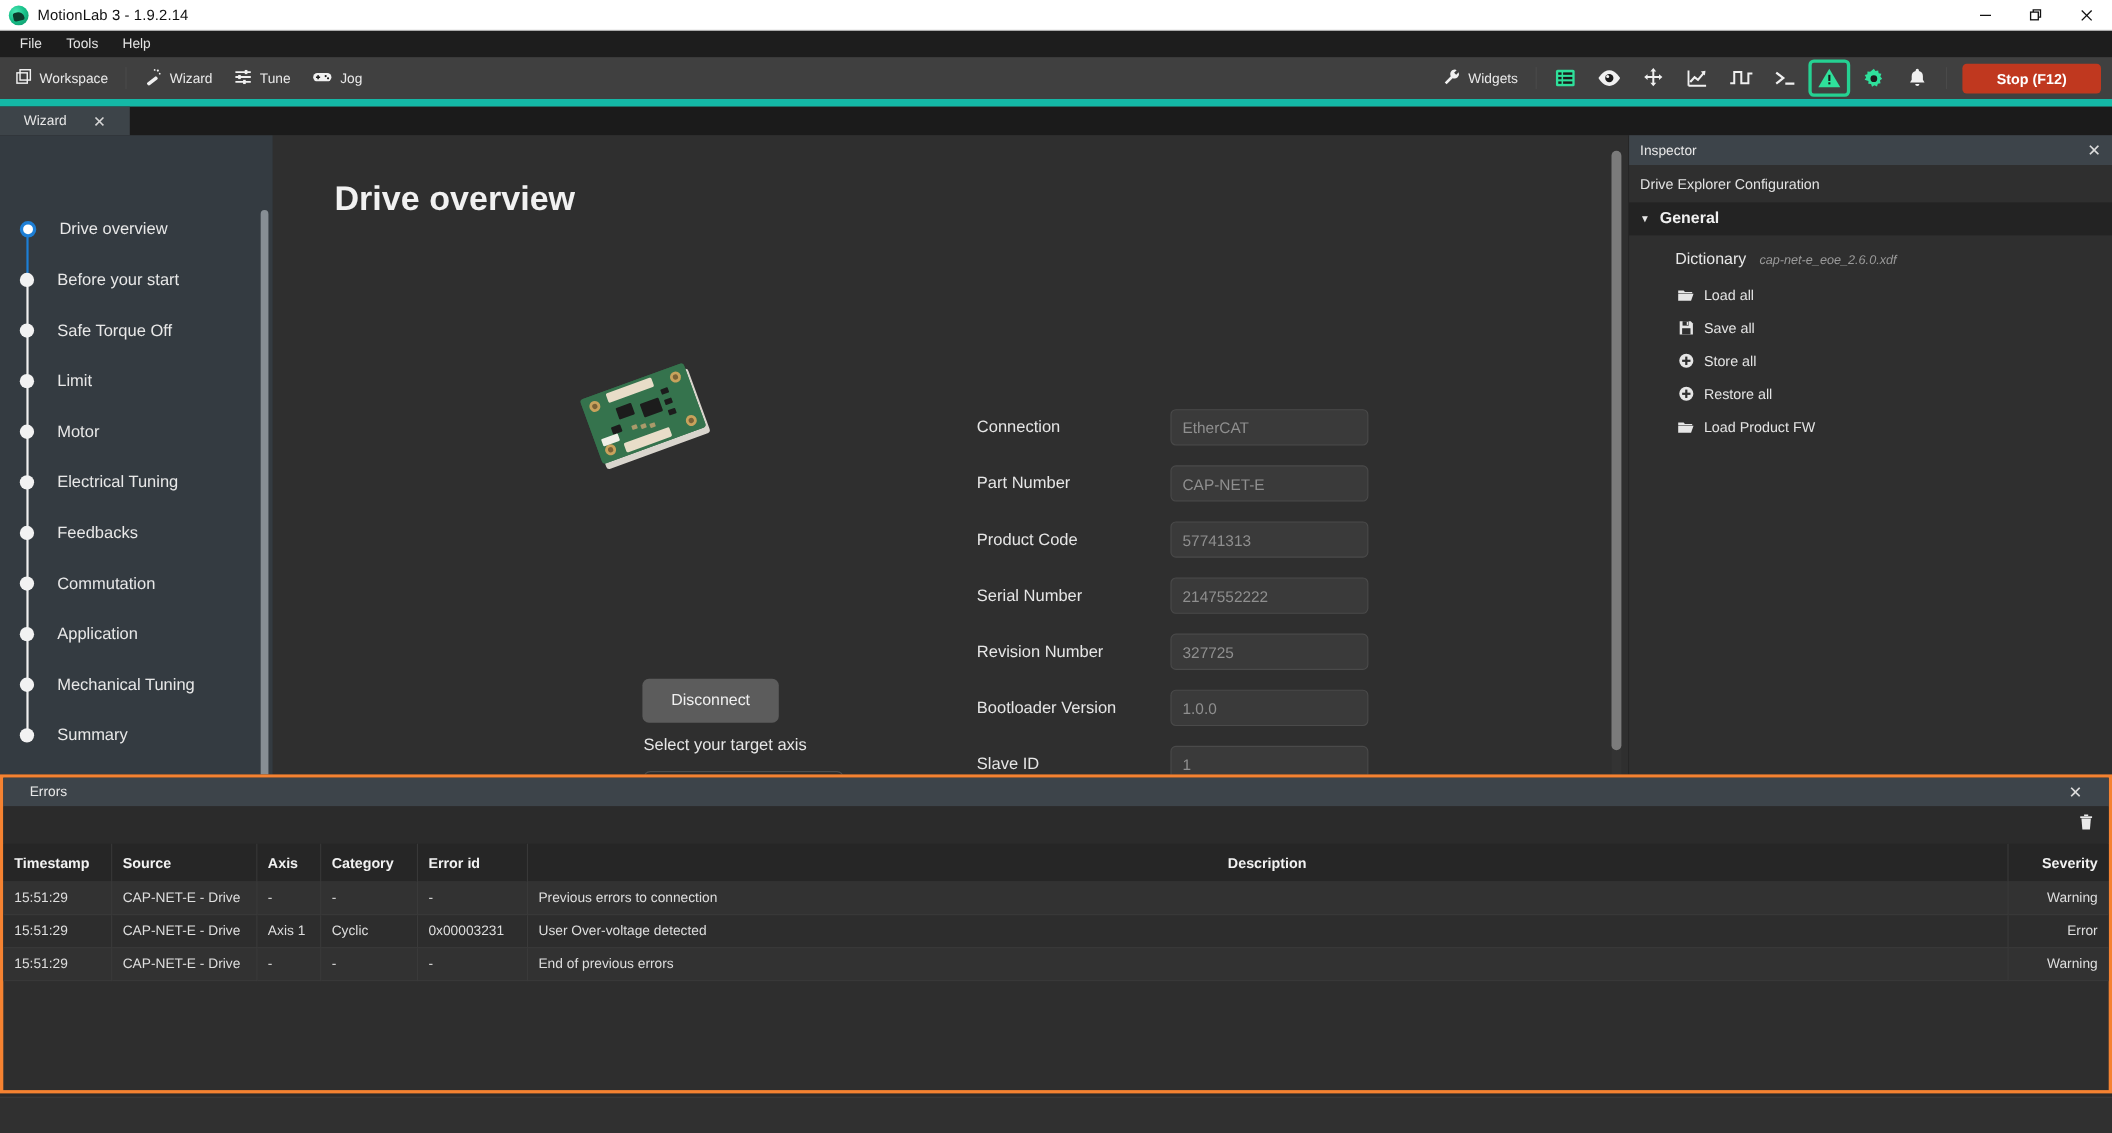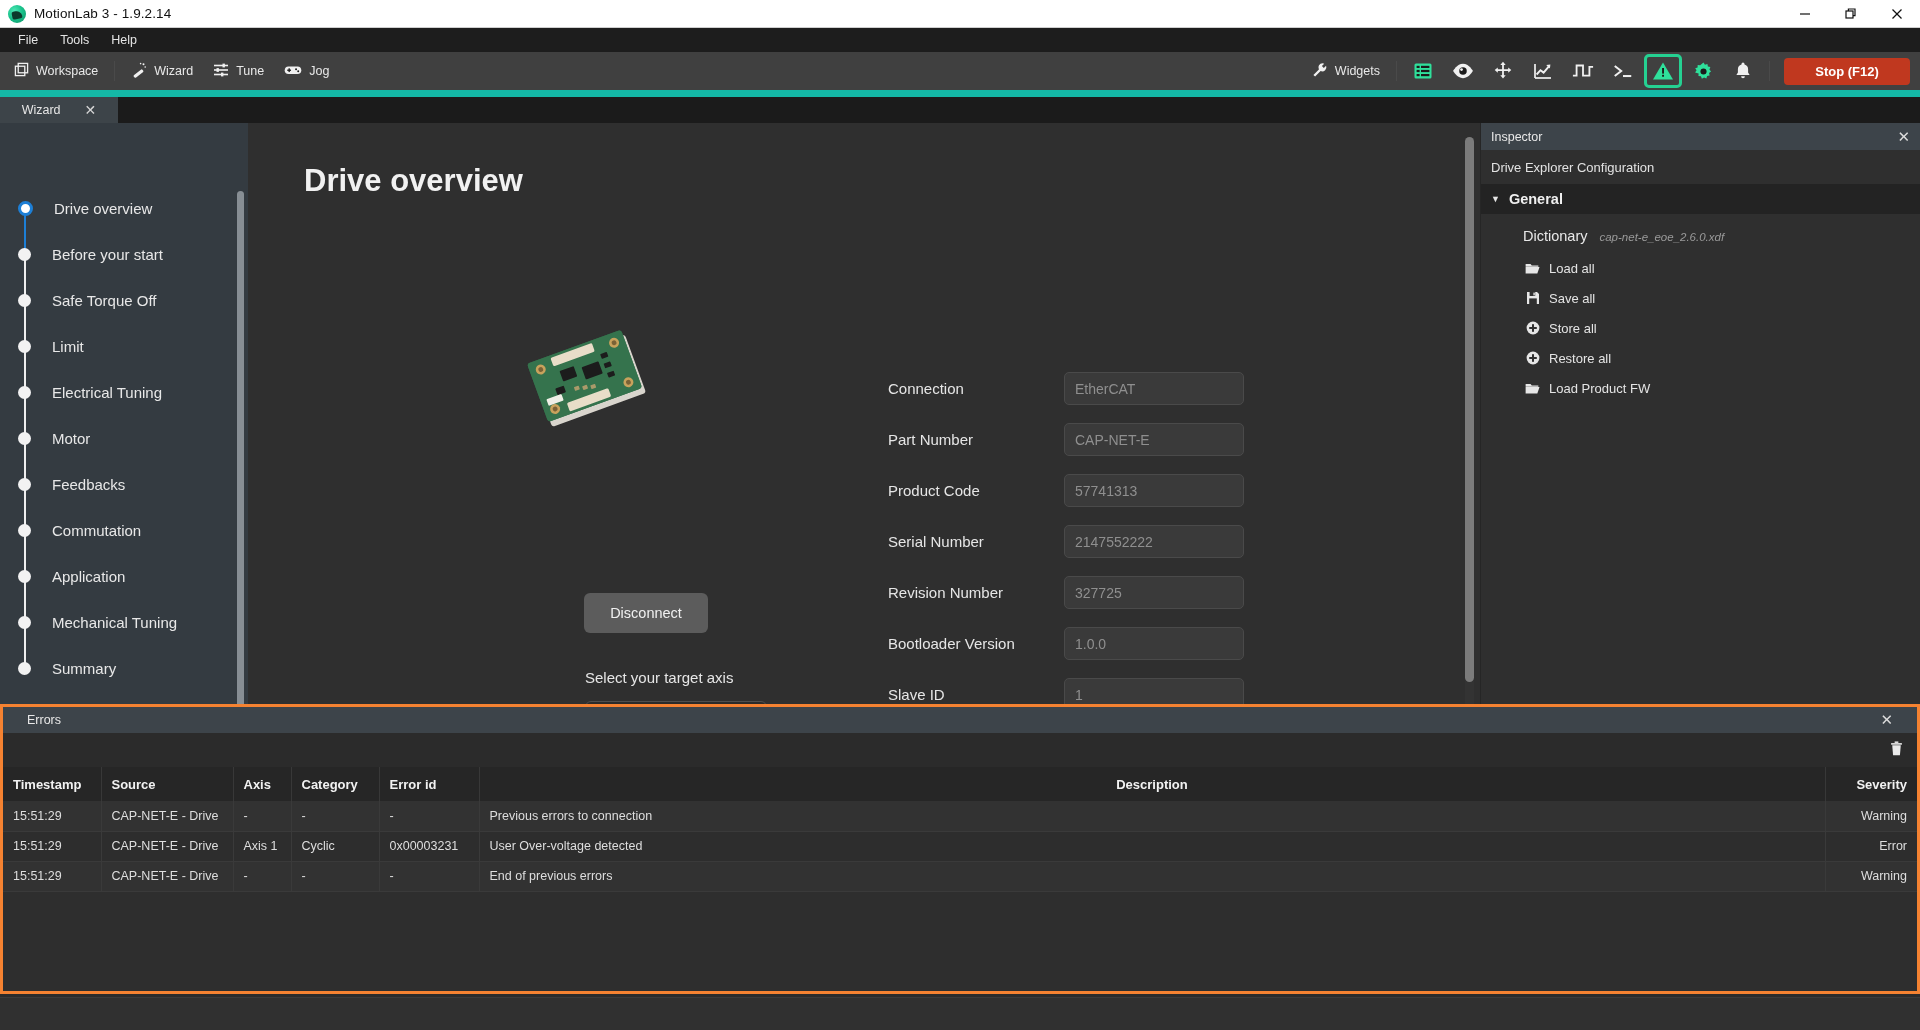--- a/index.html
+++ b/index.html
@@ -113,21 +113,21 @@
   
   .main {
     flex: 1 1 auto; background: #2f2f2f; position: relative; overflow:hidden;
   }
   .main-title { position:absolute; left: 56px; top: 40px; font-size: 31px; color:#f1f1f1; font-weight:bold;}
   .device-img {
     position:absolute; left: 340px; top: 255px; width: 145px; height: 112px;
     transform: translate(-50%, -50%);
   }
   .disconnect-btn {
-    position:absolute; left: 336px; top: 470px; width: 124px; height: 40px;
+    position:absolute; left: 336px; top: 494px; width: 124px; height: 40px;
     background: #5c5c5c; color:#f0f0f0; font-size:14.5px; border-radius:6px;
     display:flex; align-items:center; justify-content:center; border:none;
   }
   .axis-label { position:absolute; left:337px; top: 546px; font-size:15px; color:#e6e6e6; }
   .axis-select {
     position:absolute; left: 337px; top: 578px; width: 182px; height: 36px;
     background:#2a2a2a; border:1px solid #4e4e4e; border-radius:6px;
     display:flex; align-items:center; padding: 0 12px; color:#efefef; font-size:14.5px;
   }
   .axis-select .caret { margin-left:auto; font-size:10px; color:#e4e4e4; }
@@ -415,26 +415,26 @@
         <span class="label">Safe Torque Off</span>
       </div>
       <div class="step">
         <span class="connector"></span>
         <span class="dot"></span>
         <span class="label">Limit</span>
       </div>
       <div class="step">
         <span class="connector"></span>
         <span class="dot"></span>
+        <span class="label">Motor</span>
+      </div>
+      <div class="step">
+        <span class="connector"></span>
+        <span class="dot"></span>
         <span class="label">Electrical Tuning</span>
-      </div>
-      <div class="step">
-        <span class="connector"></span>
-        <span class="dot"></span>
-        <span class="label">Motor</span>
       </div>
       <div class="step">
         <span class="connector"></span>
         <span class="dot"></span>
         <span class="label">Feedbacks</span>
       </div>
       <div class="step">
         <span class="connector"></span>
         <span class="dot"></span>
         <span class="label">Commutation</span>

